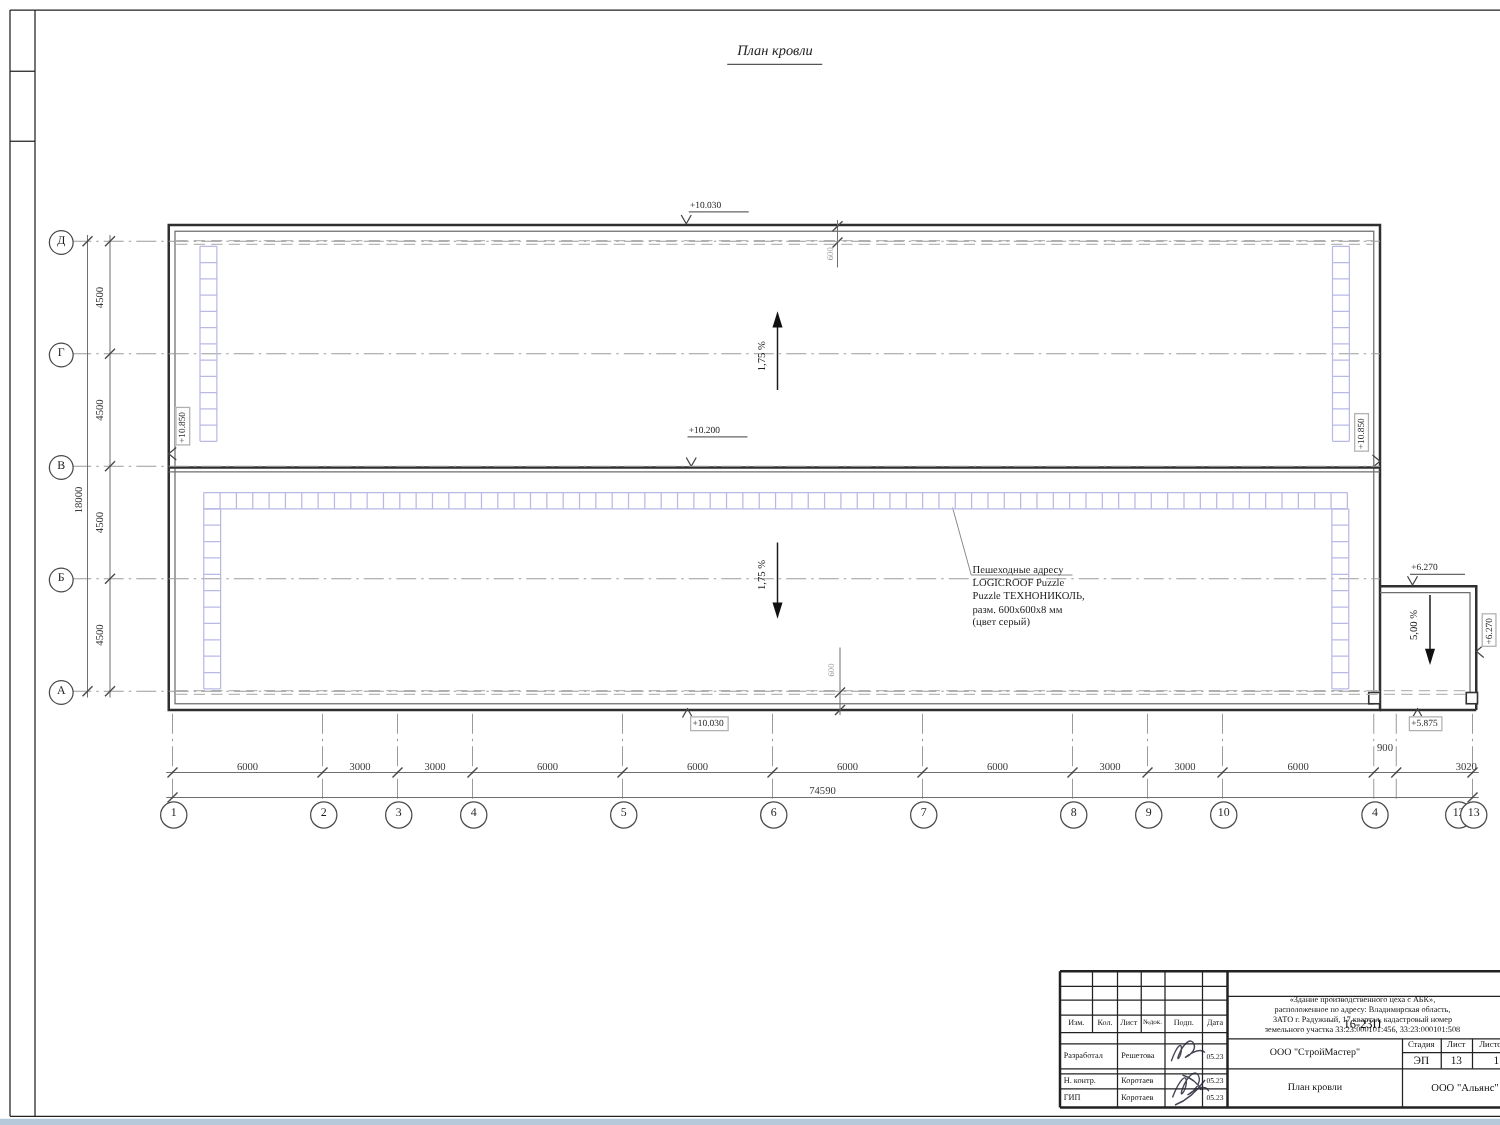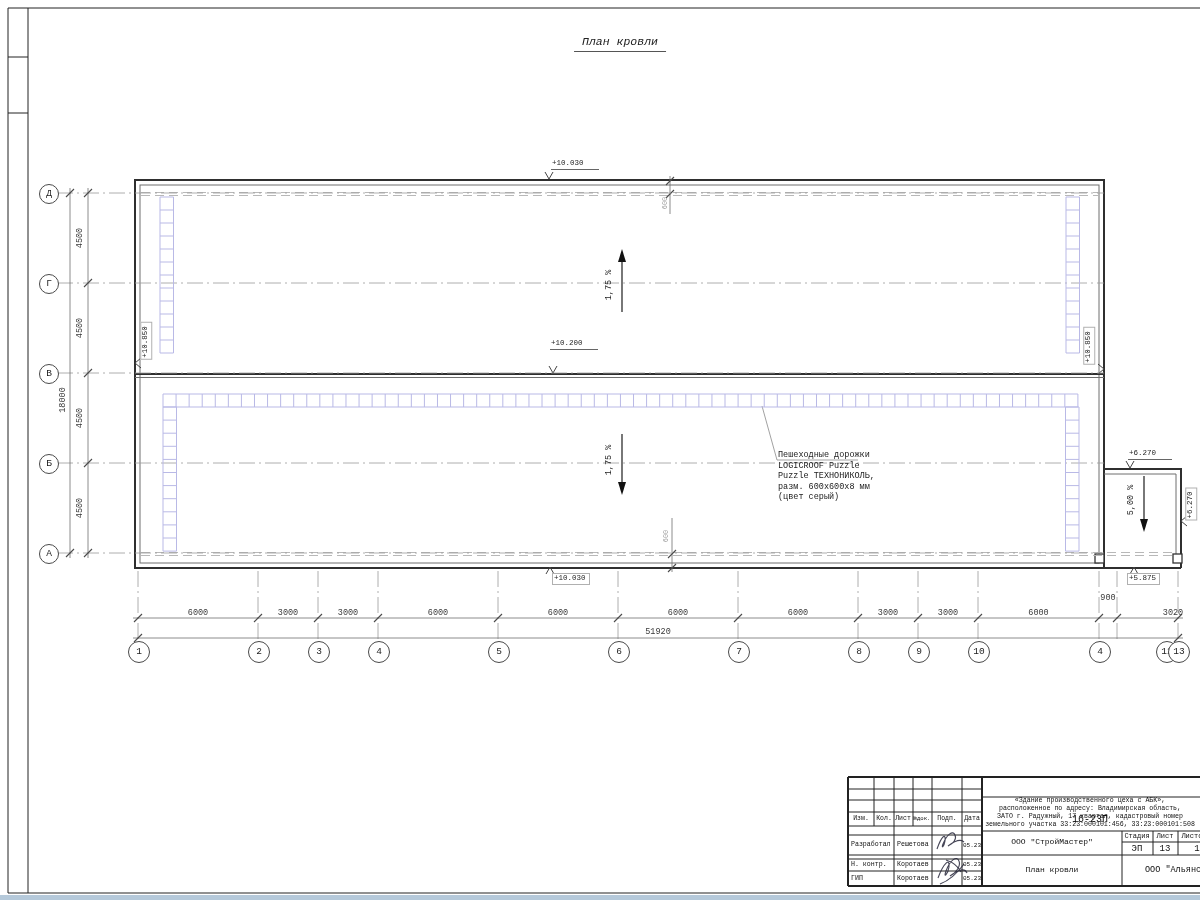--- a/index.html
+++ b/index.html
@@ -1,17 +1,17 @@
 <!DOCTYPE html>
 <html><head>
 <meta charset="utf-8">
 <style>
   html,body{margin:0;padding:0;background:#fff}
   .sheet{position:relative;width:1200px;height:900px;background:#ffffff;overflow:hidden;
-         font-family:Liberation Mono, monospace;color:#2e2e2e}
+         font-family:Liberation Serif, serif;color:#2e2e2e}
   svg.dwg{position:absolute;left:0;top:0}
   
   .ax{stroke:#9b9b9b;stroke-width:0.8;stroke-dasharray:16 4 2 4}
   .dl{stroke:#6f6f6f;stroke-width:0.8}
   .tick{stroke:#4a4a4a;stroke-width:1.1;fill:none}
   .wk{stroke:#b9b9e6;stroke-width:1;fill:none}
   .gut{stroke:#b8b8b8;stroke-width:1;stroke-dasharray:9 5}
   .wall2{stroke:#2f2f2f;stroke-width:2;fill:none}
   .wall1{stroke:#6e6e6e;stroke-width:1;fill:none}
   .arr{stroke:#1d1d1d;stroke-width:1.2}
@@ -204,21 +204,21 @@
   <div class="t ev ev-b rot" style="left:1191px;top:504px">+6.270</div>
 
   <div class="t slope rot" style="left:609px;top:285px">1,75 %</div>
   <div class="t slope rot" style="left:609px;top:460px">1,75 %</div>
   <div class="t slope rot" style="left:1131px;top:500px">5,00 %</div>
 
   <div class="t gray rot" style="left:665px;top:203px">600</div>
   <div class="t gray rot" style="left:666px;top:536px">600</div>
 
   <div class="t ann" style="left:778px;top:450px">
-    <div>Пешеходные дорожки</div>
+    <div>Пешеходные адресу</div>
     <div>LOGICROOF Puzzle</div>
     <div>Puzzle ТЕХНОНИКОЛЬ,</div>
     <div>разм. 600х600х8 мм</div>
     <div>(цвет серый)</div>
   </div>
 
   <div class="t tb7 cc" style="left:861px;top:819px">Изм.</div>
   <div class="t tb7 cc" style="left:884px;top:819px">Кол.</div>
   <div class="t tb7 cc" style="left:903px;top:819px">Лист</div>
   <div class="t cc" style="left:922px;top:819px;font-size:5.6px;color:#111">№док.</div>
@@ -274,20 +274,20 @@
     <div class="t dim c" style="left: 348px; top: 609px;">3000</div>
     <div class="t dim c" style="left: 438px; top: 609px;">6000</div>
     <div class="t dim c" style="left: 558px; top: 609px;">6000</div>
     <div class="t dim c" style="left: 678px; top: 609px;">6000</div>
     <div class="t dim c" style="left: 798px; top: 609px;">6000</div>
     <div class="t dim c" style="left: 888px; top: 609px;">3000</div>
     <div class="t dim c" style="left: 948px; top: 609px;">3000</div>
     <div class="t dim c" style="left: 1038.5px; top: 609px;">6000</div>
     <div class="t dim c" style="left: 1108px; top: 594px;">900</div>
     <div class="t dim c" style="left: 1173px; top: 609px;">3020</div>
-    <div class="t dim c" style="left: 658px; top: 628px;">51920</div>
+    <div class="t dim c" style="left: 658px; top: 628px;">74590</div>
     <div class="t dim rot" style="left: 80px; top: 238px;">4500</div>
     <div class="t dim rot" style="left: 80px; top: 328px;">4500</div>
     <div class="t dim rot" style="left: 80px; top: 418px;">4500</div>
     <div class="t dim rot" style="left: 80px; top: 508px;">4500</div>
     <div class="t dim rot" style="left: 63px; top: 400px;">18000</div>
 
 </div>
 
 </body></html>

